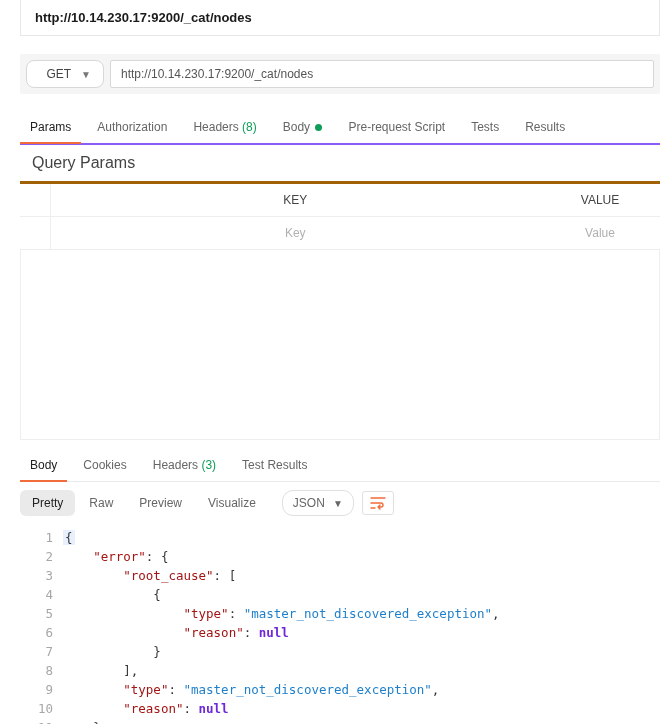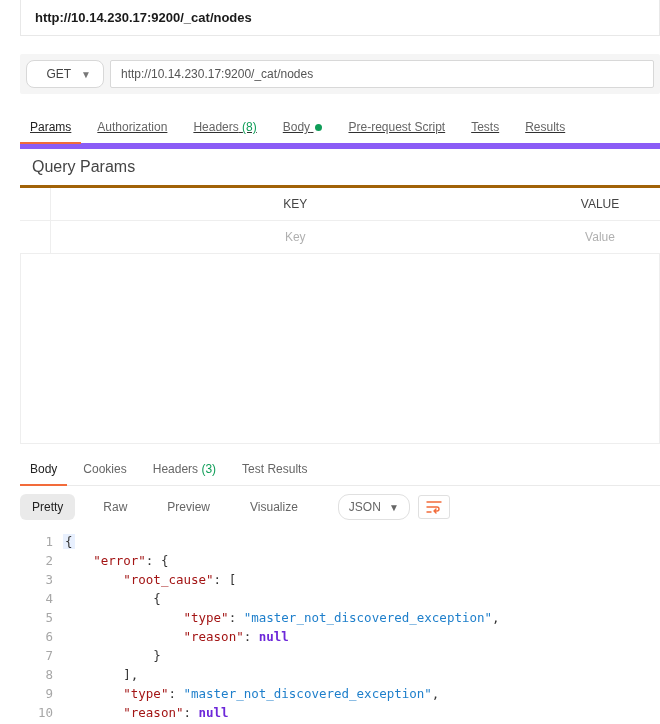--- a/index.html
+++ b/index.html
@@ -50,22 +50,21 @@
     flex: 1;
     background: #fff;
     border: 1px solid #d8d8d8;
     padding: 6px 10px;
     font-size: 12px;
     color: #555;
     border-radius: 2px;
   }
   .tabs {
     display: flex;
-    border-bottom: 6px solid #8b5cf6;
-    text-decoration: underline;
+    border-bottom: 2px solid #8b5cf6;
   }
   .tab {
     padding: 8px 10px;
     font-size: 12px;
     color: #666;
     cursor: pointer;
     margin-right: 6px;
   }
   .tab.active {
     color: #222;
@@ -115,21 +114,21 @@
     padding: 8px 0;
   }
   .btn {
     padding: 6px 12px;
     border: none;
     background: transparent;
     font-size: 12px;
     color: #666;
     cursor: pointer;
     border-radius: 6px;
-    margin-right: 16px;
+    margin-right: 2px;
   }
   .btn.active {
     background: #eaeaea;
     color: #222;
   }
   .fmt-select {
     display: flex;
     align-items: center;
     border: 1px solid #e0e0e0;
     padding: 5px 10px;

